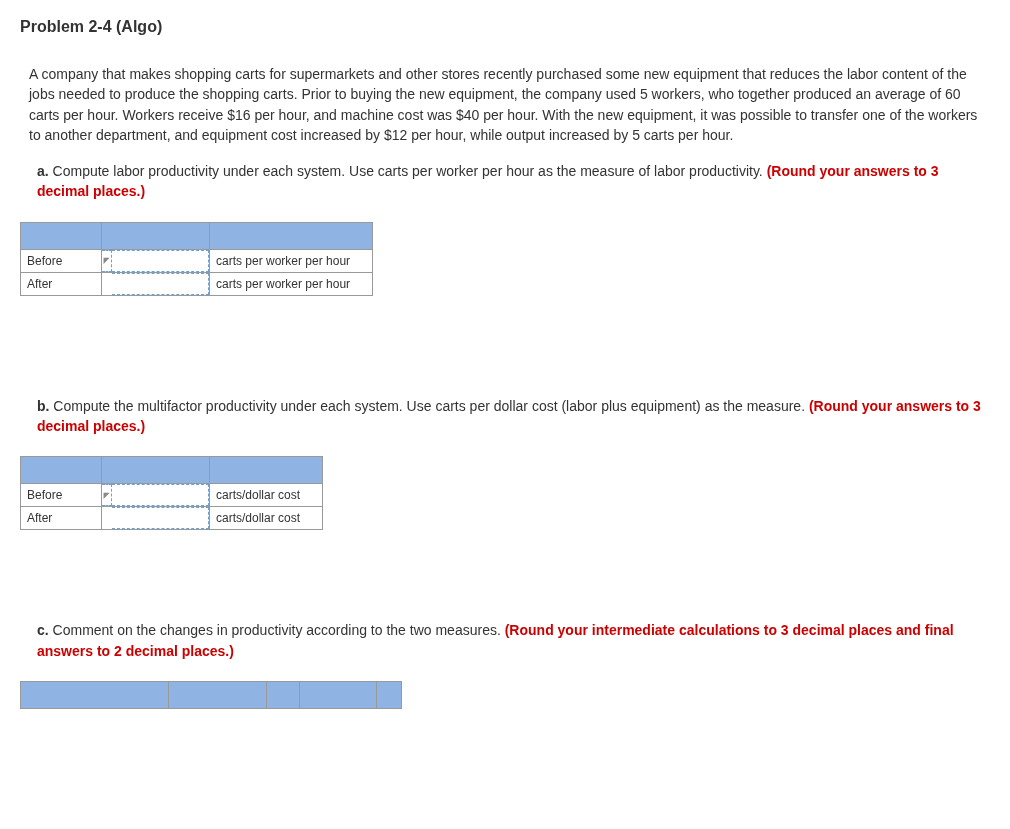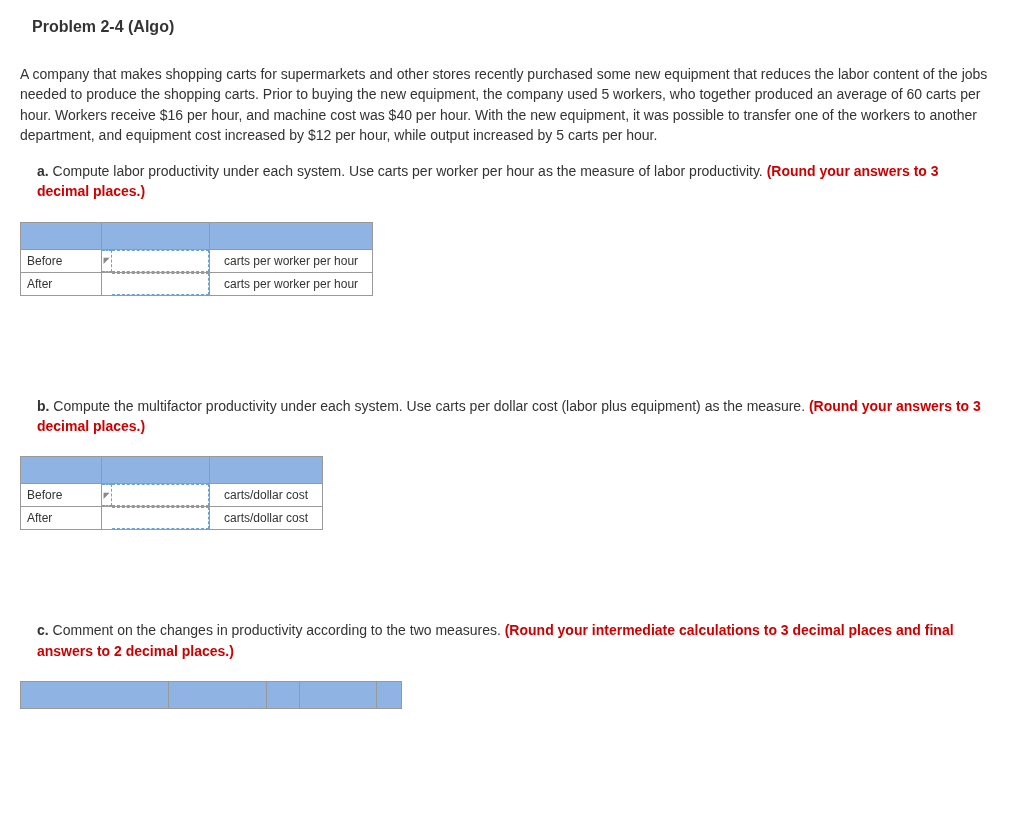--- a/index.html
+++ b/index.html
@@ -8,25 +8,25 @@
     font-family: Arial, Helvetica, sans-serif;
     font-size: 14px;
     color: #333;
     background: #fff;
     width: 1010px;
     box-sizing: border-box;
   }
   h1 {
     font-size: 16px;
     font-weight: bold;
-    margin: 0 0 28px 12px;
+    margin: 0 0 28px 0;
     color: #333;
   }
   p.body-text {
-    margin: 0 0 16px 0;
+    margin: 0 0 16px 9px;
     line-height: 1.45;
     color: #333;
   }
   p.question {
     margin: 0 0 10px 17px;
     line-height: 1.45;
   }
   .red-bold { color: #c00; font-weight: bold; }
   .section-gap { margin-top: 100px; }
   .section-gap-small { margin-top: 90px; }
@@ -49,21 +49,21 @@
   }
   td.label {
     padding: 0 6px;
   }
   td.input-cell {
     padding: 0;
     width: 105px;
   }
   td.input-cell.wide { width: 95px; }
   td.unit {
-    padding: 0 14px;
+    padding: 0 6px;
     white-space: nowrap;
   }
   td.value {
     text-align: right;
     padding: 0 4px;
     white-space: nowrap;
   }
 
   .fake-input {
     display: flex;

